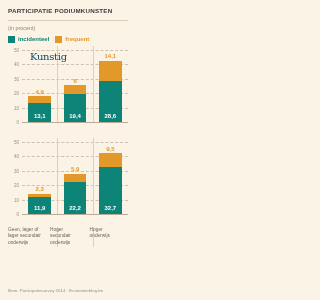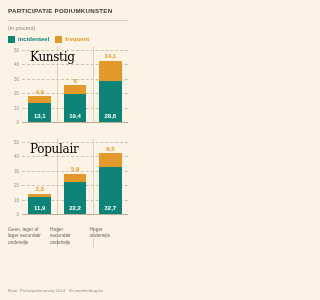--- a/index.html
+++ b/index.html
@@ -121,22 +121,22 @@
     top: -4px;
     bottom: 0;
     width: 1px;
     background: #DDD1BD;
   }
 
   .panel-title {
     position: absolute;
     top: 5px;
     left: 22px;
-    font-size: 12px;
-    color: #000000;
+    font-size: 10px;
+    color: #0c4a6e;
     font-family: "DejaVu Serif", serif;
     letter-spacing: -0.3px;
     line-height: 12px;
   }
 
   .bars {
     position: absolute;
     left: 0;
     right: 0;
     top: 0;
@@ -326,21 +326,20 @@
           <div class="bar-group" style="left:72.6%;width:21.5%;height:84.4%">
             <div class="seg teal" style="bottom:0;height:77.5%">
               <div class="val-teal">32,7</div>
             </div>
             <div class="seg orange" style="bottom:77.5%;height:22.5%"></div>
             <div class="val-orange" style="bottom:101%">9,5</div>
           </div>
         </div>
       </div>
 
-      <div class="panel-title">Populair</div>
     </div>
   </div>
 
   <div class="cats">
     <div class="cat-sep" style="left:calc(14px + 33.33% - 4.7px)"></div>
     <div class="cat-sep" style="left:calc(14px + 66.66% - 9.4px)"></div>
 
     <div class="cat" style="left:0;width:33%">
       <div>Geen, lager of</div>
       <div>lager secundair</div>

